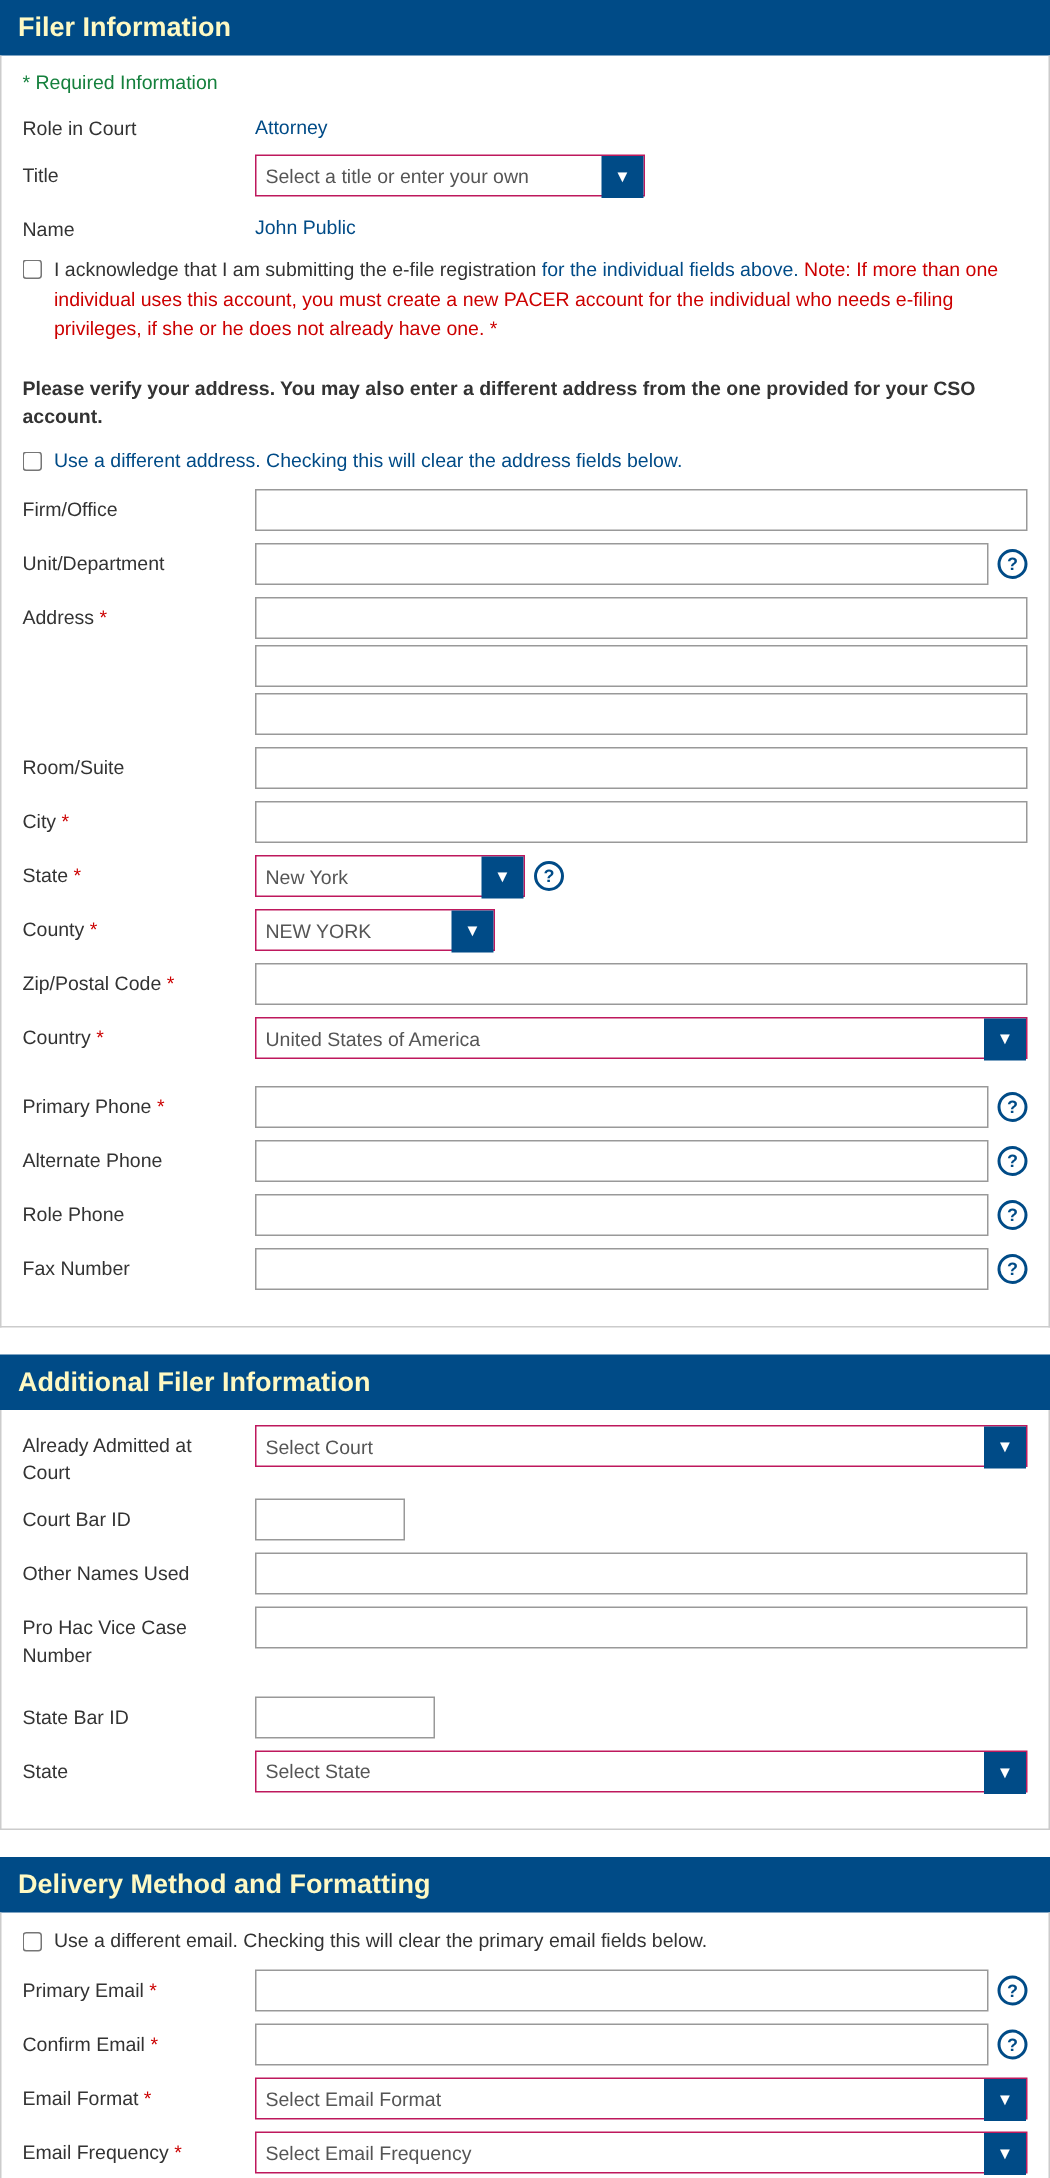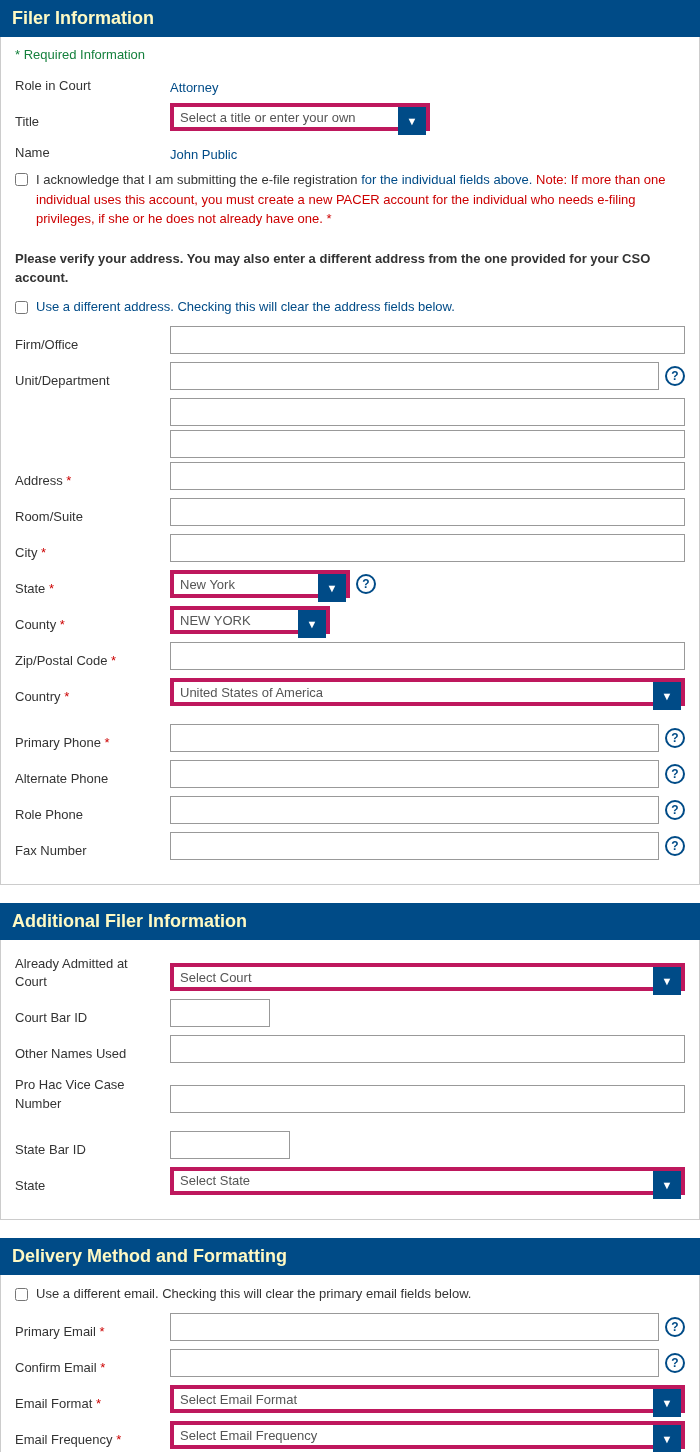--- a/index.html
+++ b/index.html
@@ -22,21 +22,21 @@
       border: 1px solid #ccc;
       border-top: none;
     }
     .required-note {
       color: #15803d;
       font-size: 13px;
       margin-bottom: 10px;
     }
     .field-row {
       display: flex;
-      align-items: flex-end;
+      align-items: flex-start;
       margin-bottom: 8px;
     }
     .field-label {
       width: 155px;
       min-width: 155px;
       padding-top: 5px;
       font-size: 13px;
       color: #333;
       line-height: 1.4;
     }
@@ -51,21 +51,21 @@
       padding: 4px 6px;
       font-size: 13px;
       height: 28px;
       background: #fff;
       color: #333;
       width: 100%;
     }
     .select-wrapper {
       display: flex;
       align-items: center;
-      border: 4px solid #be185d;
+      border: 1px solid #be185d;
       height: 28px;
       background: #fff;
       width: 100%;
       position: relative;
     }
     .select-wrapper select {
       appearance: none;
       -webkit-appearance: none;
       border: none;
       background: transparent;

